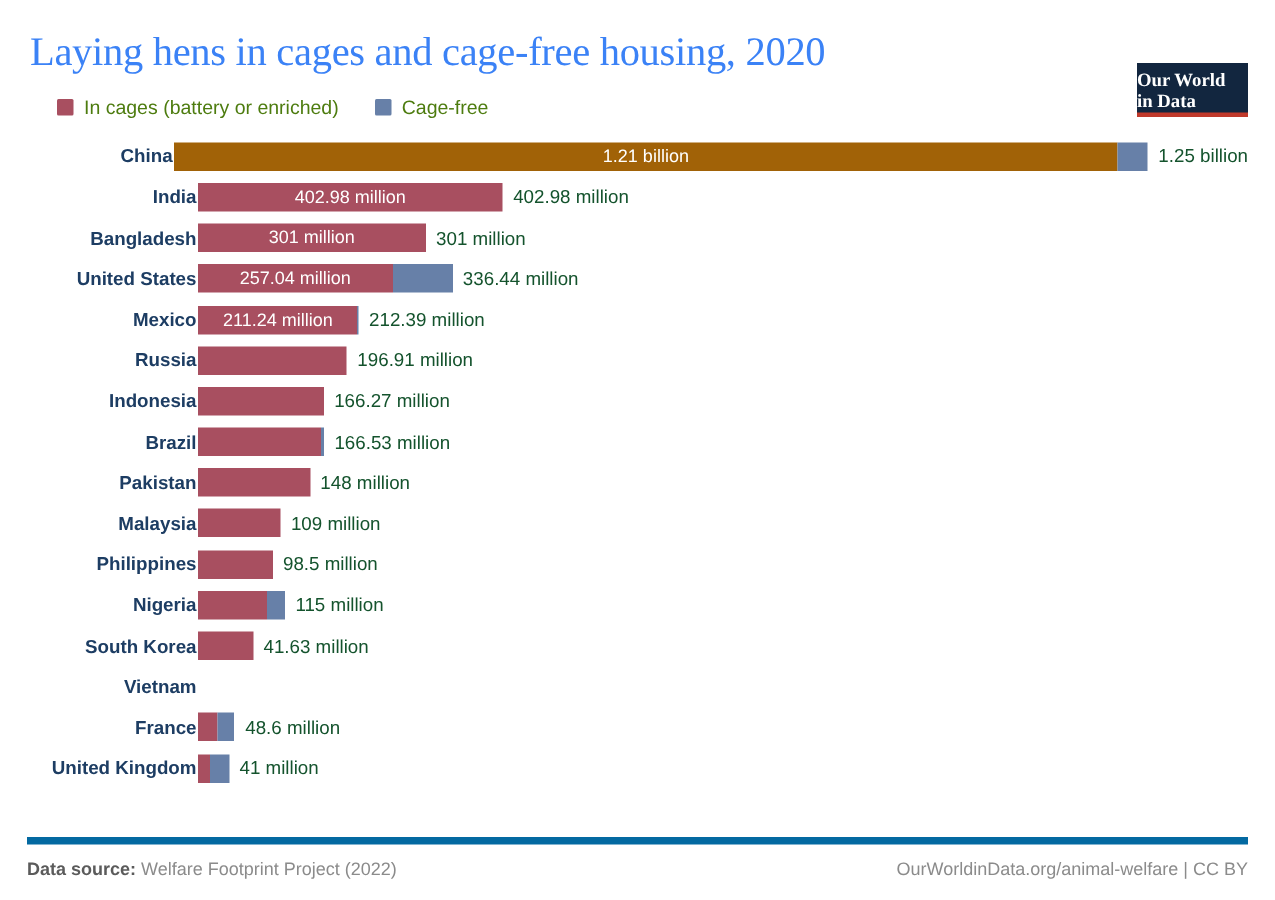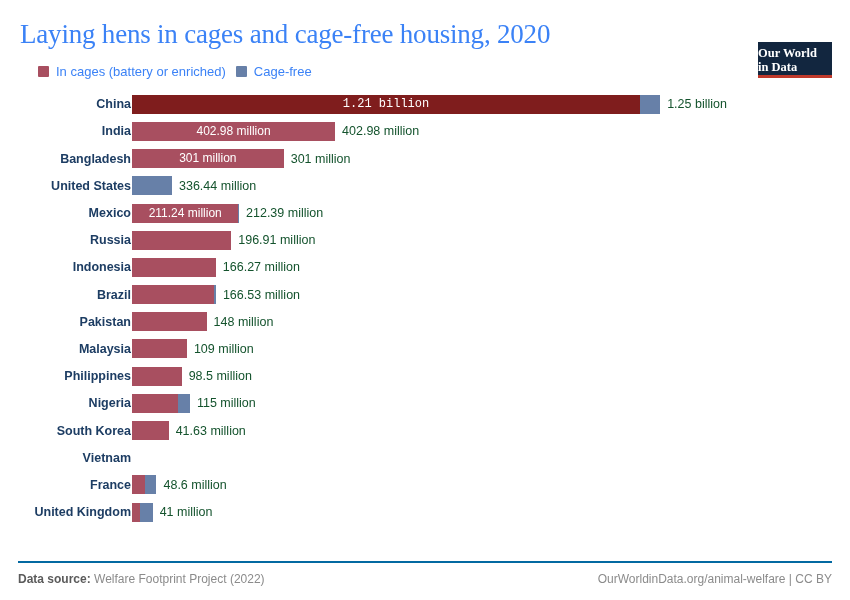--- a/index.html
+++ b/index.html
@@ -45,23 +45,23 @@
     text-align: left;
     padding-top: 4px;
     box-sizing: border-box;
     border-bottom: 3px solid #c0392b;
     margin-top: 28px;
   }
   .legend {
     margin: 14px 0 0 20px;
     display: flex;
     align-items: flex-start;
-    gap: 10px;
+    gap: 24px;
     font-size: 13px;
-    color: #3b82f6;
+    color: #4d7c0f;
   }
   .legend-item {
     display: flex;
     align-items: center;
     gap: 7px;
   }
   .legend-swatch {
     width: 11px;
     height: 11px;
     border-radius: 1px;
@@ -128,21 +128,21 @@
     margin-left: 7px;
     font-size: 12.5px;
     color: #14532d;
     white-space: nowrap;
   }
   .footer {
     position: absolute;
     left: 18px;
     right: 18px;
     bottom: 14px;
-    border-top: 2px solid #0369a1;
+    border-top: 5px solid #0369a1;
     padding-top: 9px;
     display: flex;
     justify-content: space-between;
     font-size: 12px;
     color: #8b8b8b;
     text-align: center;
   }
   .footer strong {
     color: #5b5b5b;
     font-weight: 700;
@@ -172,21 +172,21 @@
       <span class="legend-swatch" style="background:#6780a8"></span>
       <span>Cage-free</span>
     </div>
   </div>
 
   <div class="chart" id="chart">
       <div class="row">
         <div class="row-label">China</div>
         <div class="bars">
           <div class="bar-group">
-            <div class="seg seg-caged" style="width: 508px; background: #7f1d1d; font-family: Liberation Mono, monospace;">
+            <div class="seg seg-caged" style="width: 629px; background: #a16207;">
               <span class="inner-label">1.21 billion</span>
             </div>
             <div class="seg seg-free" style="width: 20.16px; background: rgb(103, 128, 168);"></div>
           </div>
           <div class="outer-label">1.25 billion</div>
         </div>
       </div>
       <div class="row">
         <div class="row-label">India</div>
         <div class="bars">
@@ -206,20 +206,23 @@
               <span class="inner-label">301 million</span>
             </div>
           </div>
           <div class="outer-label">301 million</div>
         </div>
       </div>
       <div class="row">
         <div class="row-label">United States</div>
         <div class="bars">
           <div class="bar-group">
+            <div class="seg seg-caged" style="width: 129.548px; background: rgb(168, 79, 96);">
+              <span class="inner-label">257.04 million</span>
+            </div>
             <div class="seg seg-free" style="width: 40.0176px; background: rgb(103, 128, 168);"></div>
           </div>
           <div class="outer-label">336.44 million</div>
         </div>
       </div>
       <div class="row">
         <div class="row-label">Mexico</div>
         <div class="bars">
           <div class="bar-group">
             <div class="seg seg-caged" style="width: 106.465px; background: rgb(168, 79, 96);">

